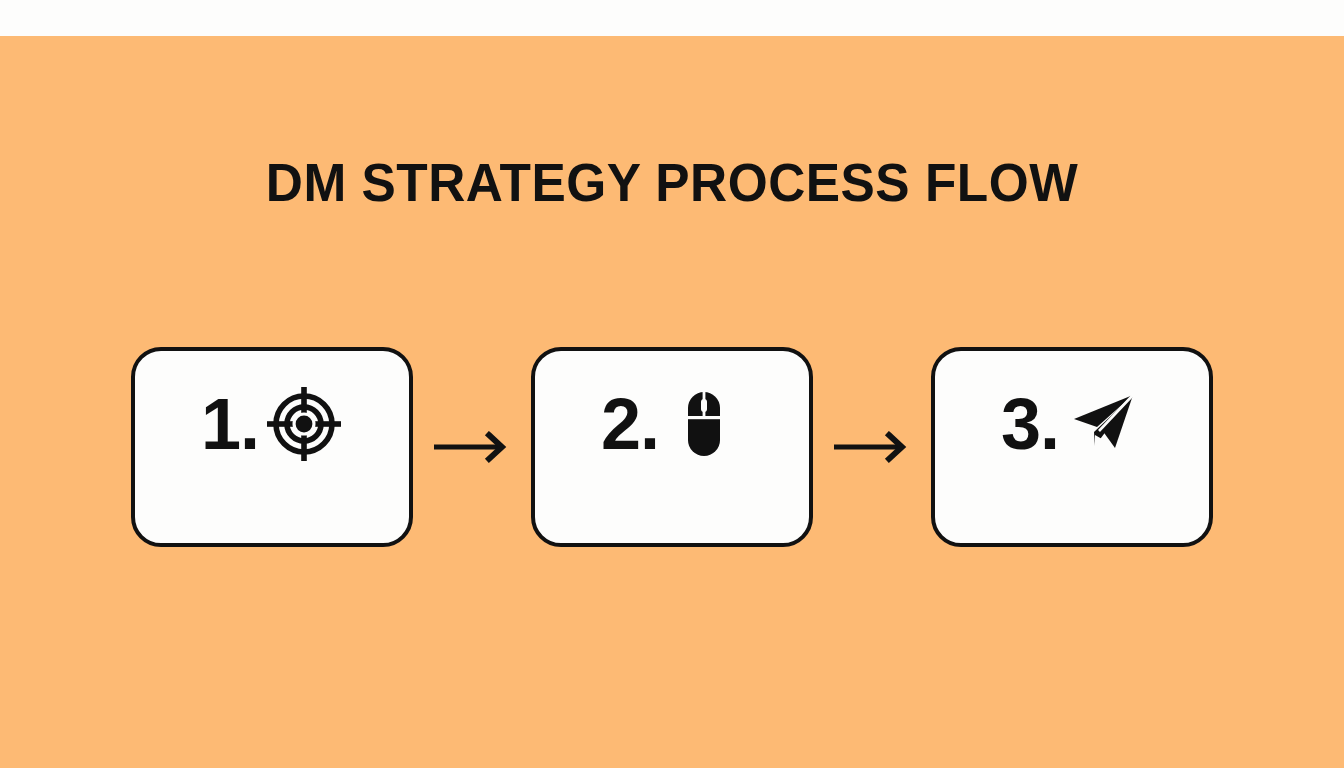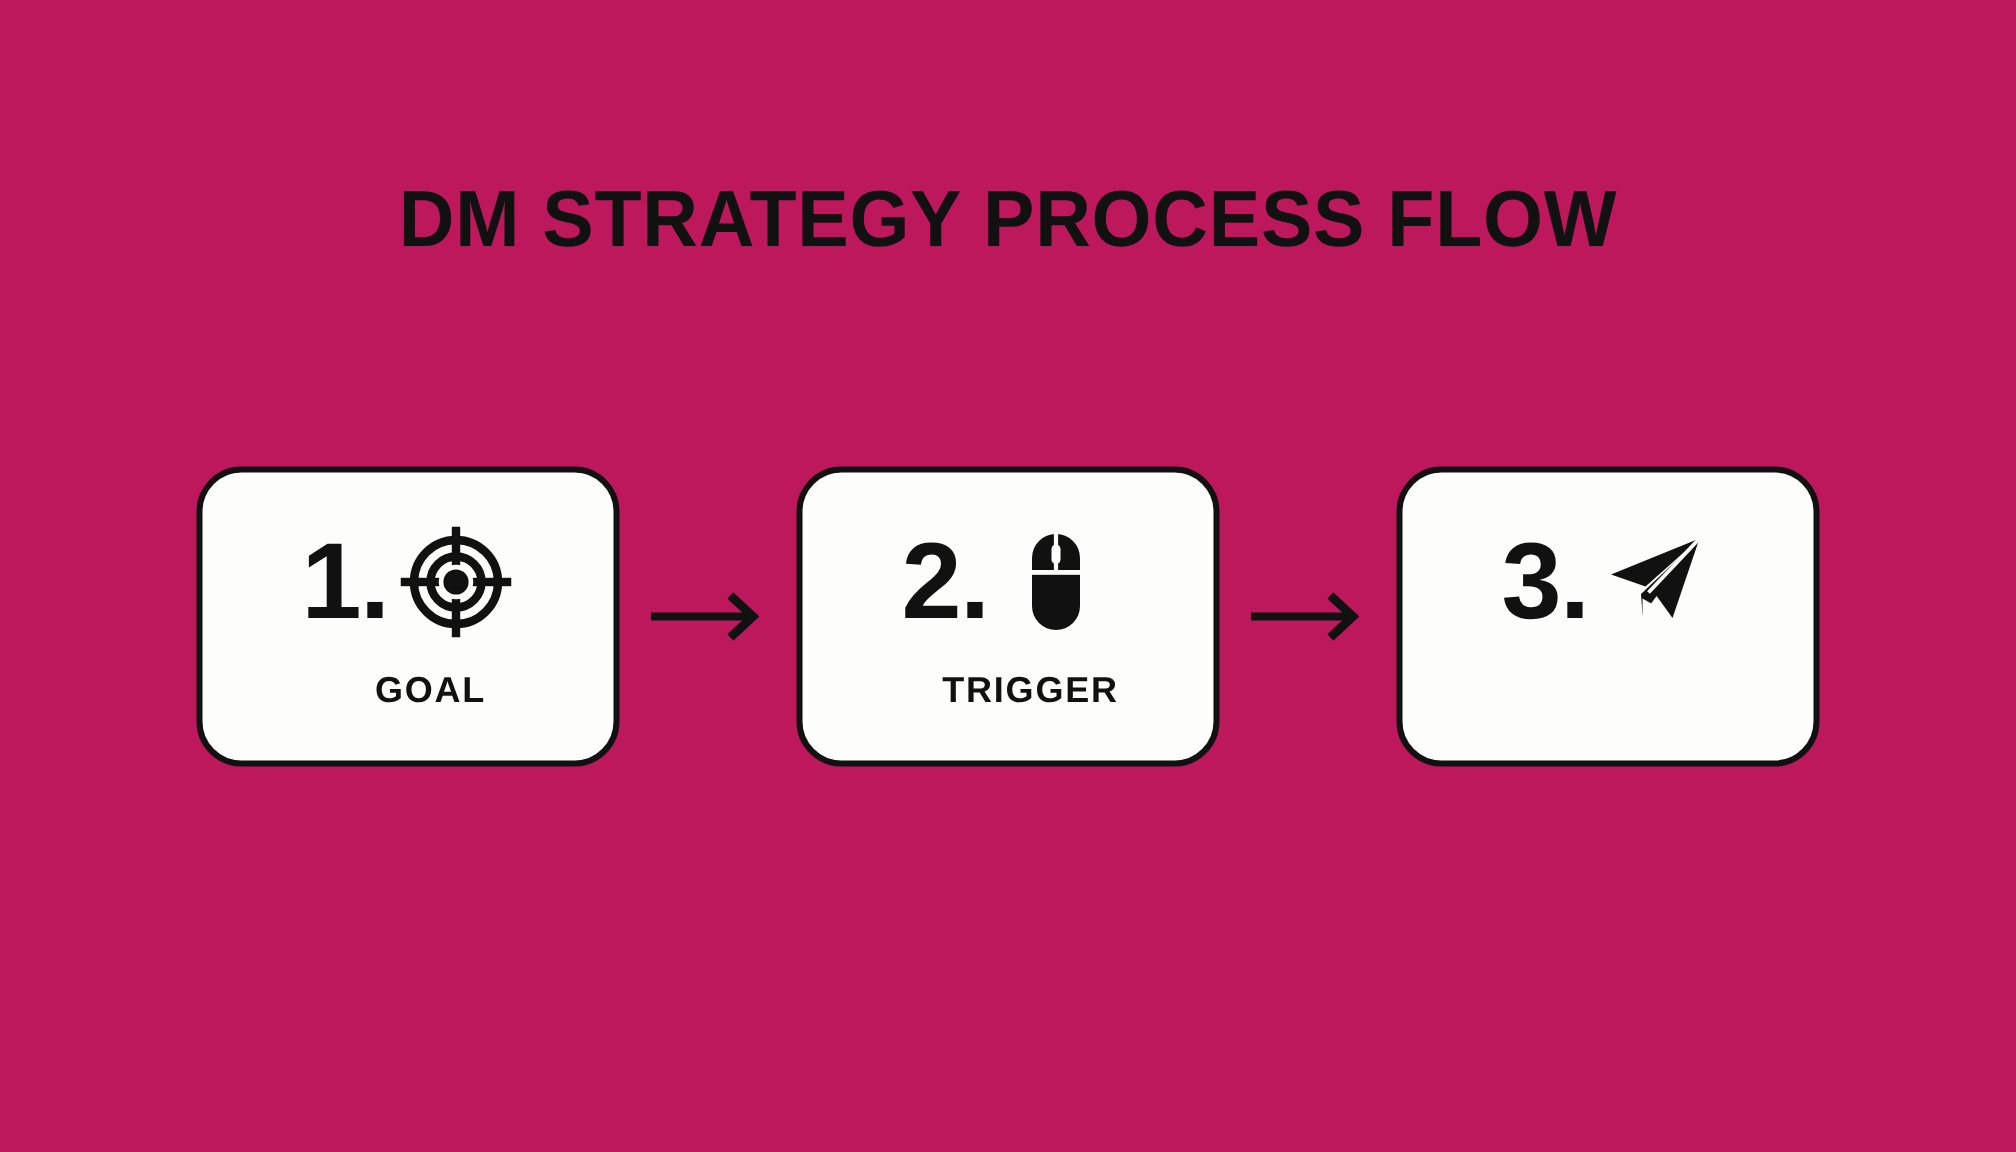--- a/index.html
+++ b/index.html
@@ -12,21 +12,22 @@
     height: 768px;
     background: #fdfdfc;
     font-family: "Liberation Sans", sans-serif;
     overflow: hidden;
     position: relative;
   }
 
   .slide {
     position: absolute;
     inset: 0;
-    background: #be185d;
+    background: #fdba74;
+    margin-top: 36px;
   }
 
   
   .title {
     position: absolute;
     top: 118px;
     left: 0;
     width: 1344px;
     text-align: center;
     font-family: "Liberation Sans", sans-serif;
@@ -141,21 +142,20 @@
             <circle cx="37" cy="37" r="28" fill="none" stroke="#111111" stroke-width="5.6"></circle>
 
             <circle cx="37" cy="37" r="17" fill="none" stroke="#111111" stroke-width="5.6"></circle>
 
             <circle cx="37" cy="37" r="11.5" fill="#fdfdfc"></circle>
 
             <circle cx="37" cy="37" r="8.4" fill="#111111"></circle>
           </svg>
         </span>
       </div>
-      <div class="card-label shift-right-sm">GOAL</div>
     </div>
 
     <div class="arrow">
       <svg width="80" height="34" viewBox="0 0 80 34" aria-hidden="true">
         <path d="M2 17 H66" stroke="#111111" stroke-width="5.2" stroke-linecap="butt" fill="none"></path>
         <path d="M57 5 L70 17 L57 29" stroke="#111111" stroke-width="5.8" fill="none" stroke-linecap="square" stroke-linejoin="miter"></path>
       </svg>
     </div>
 
     <div class="card">
@@ -167,21 +167,20 @@
             <rect x="21" y="5" width="32" height="64" rx="16" ry="16" fill="#111111"></rect>
 
             <rect x="21" y="29" width="32" height="3.2" fill="#fdfdfc"></rect>
 
             <rect x="35.6" y="5" width="2.8" height="25" fill="#fdfdfc"></rect>
 
             <rect x="34" y="12" width="6" height="13" rx="3" ry="3" fill="#fdfdfc"></rect>
           </svg>
         </span>
       </div>
-      <div class="card-label shift-right-sm">TRIGGER</div>
     </div>
 
     <div class="arrow">
       <svg width="80" height="34" viewBox="0 0 80 34" aria-hidden="true">
         <path d="M2 17 H66" stroke="#111111" stroke-width="5.2" stroke-linecap="butt" fill="none"></path>
         <path d="M57 5 L70 17 L57 29" stroke="#111111" stroke-width="5.8" fill="none" stroke-linecap="square" stroke-linejoin="miter"></path>
       </svg>
     </div>
 
     <div class="card">

